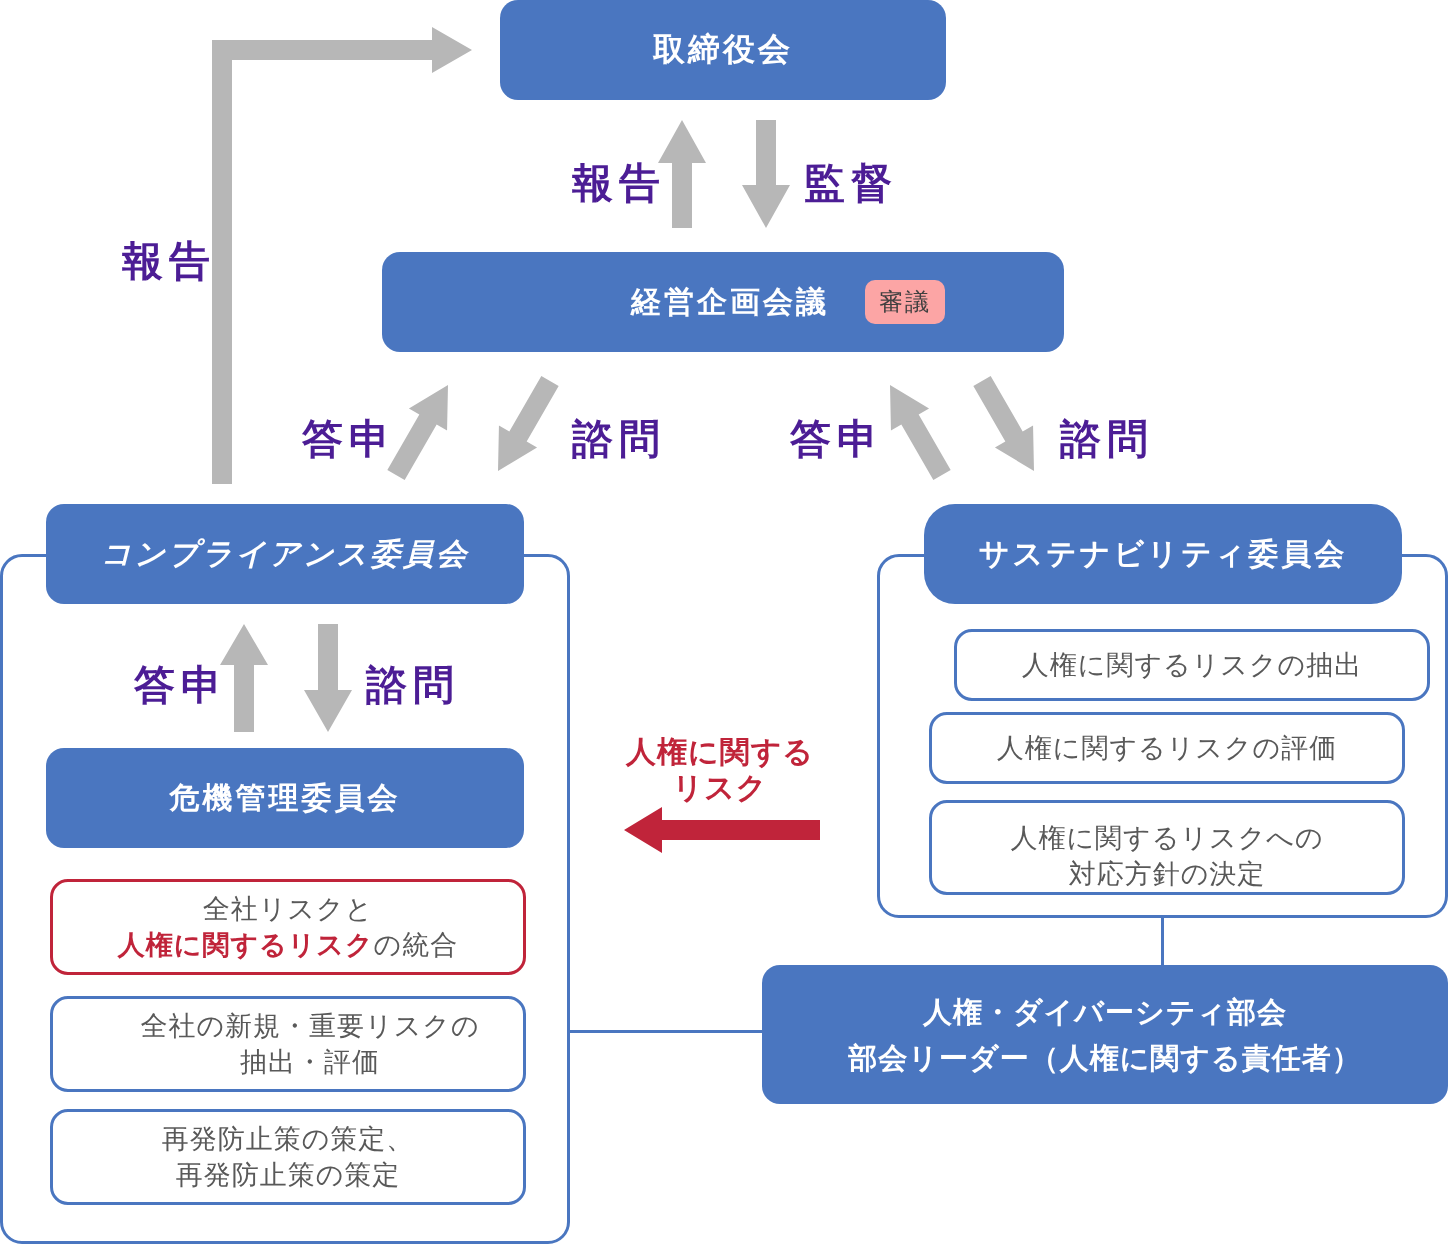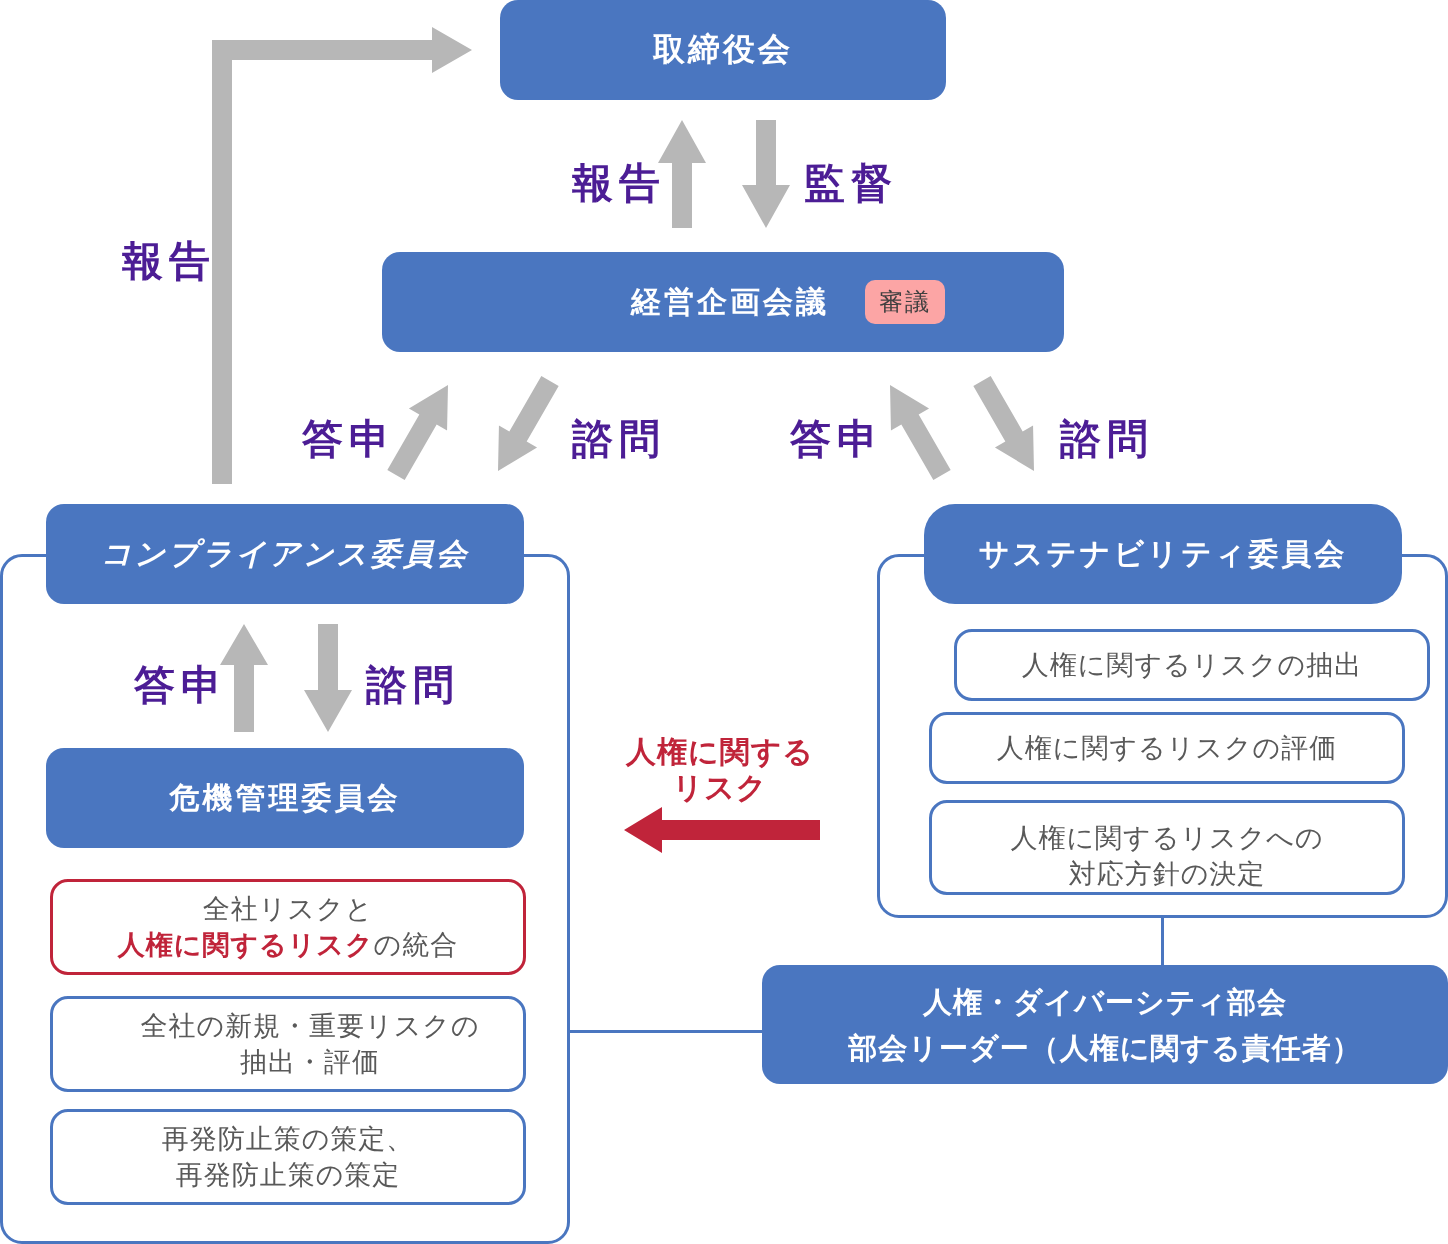--- a/index.html
+++ b/index.html
@@ -127,16 +127,16 @@
 </div>
 
 <div class="risk-label" style="left:610px; top:734px; width:220px;">
   <div>人権に関する</div>
   <div>リスク</div>
 </div>
 
 <div class="line" style="left:1161px; top:916px; width:3px; height:50px;"></div>
 <div class="line" style="left:568px; top:1030px; width:196px; height:3px;"></div>
 
-<div class="node" style="left:762px; top:965px; width:686px; height:119px; flex-direction:column; font-size:29px; line-height:46px; letter-spacing:1px;">
+<div class="node" style="left:762px; top:965px; width:686px; height:139px; flex-direction:column; font-size:29px; line-height:46px; letter-spacing:1px;">
   <div>人権・ダイバーシティ部会</div>
   <div>部会リーダー（人権に関する責任者）</div>
 </div>
 
 </body></html>

